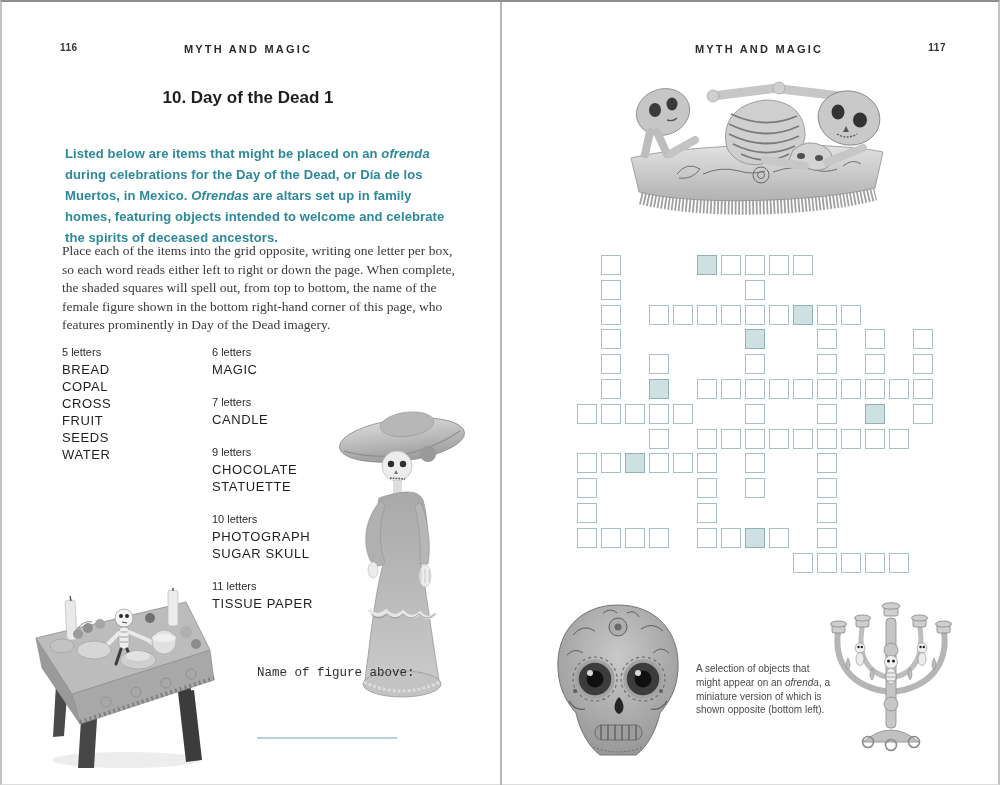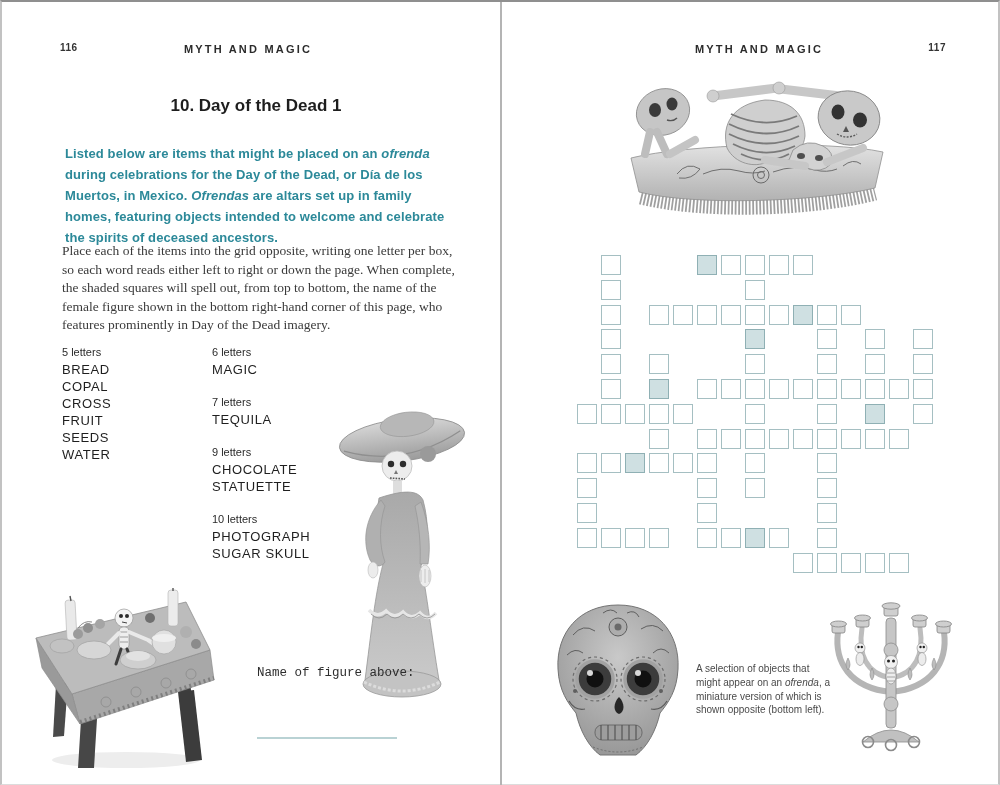--- a/index.html
+++ b/index.html
@@ -7,21 +7,21 @@
     width:1000px;height:785px;position:relative;background:#ffffff;
     font-family:"Liberation Sans", sans-serif;color:#222;overflow:hidden;
   }
   .spread{position:absolute;inset:0;
     border-top:2px solid #8f8f8f;border-left:2px solid #c2c2c2;
     border-right:2px solid #c2c2c2;border-bottom:1px solid #dcdcdc;box-sizing:border-box;}
   .divider{position:absolute;left:498px;top:0;width:2px;height:785px;background:#b4b4b4;}
   .abs{position:absolute;}
   .pagenum{font-size:10px;font-weight:bold;letter-spacing:.5px;color:#333;}
   .running-head{font-size:11px;font-weight:bold;letter-spacing:2.2px;color:#2b2b2b;text-align:center;}
-  .title{font-size:17px;font-weight:bold;color:#1e1e1e;text-align:center;margin:8px;}
+  .title{font-size:17px;font-weight:bold;color:#1e1e1e;text-align:center;margin:0;}
   .intro{font-size:13px;line-height:21px;font-weight:bold;letter-spacing:.1px;margin:3px;}
   .intro em{font-style:italic;}
   .instructions{font-family:"Liberation Serif", serif;font-size:13.5px;line-height:18.6px;color:#3a3a3a;margin:0;}
   .wordcol{font-size:13px;color:#1f1f1f;}
   .wgroup{margin-bottom:16px;}
   .wheading{font-size:11px;color:#2b2b2b;height:17px;line-height:17px;}
   .witem{height:17px;line-height:17px;letter-spacing:.6px;}
   .name-prompt{font-size:12.5px;color:#2e2e2e;}
   .answer-line{height:1.5px;}
   .caption{font-size:10px;line-height:13.8px;color:#4a4a4a;margin:0;}
@@ -56,31 +56,35 @@
           <div class="witem">WATER</div>
         </div>
       </div>
     <div class="abs wordcol" id="wordcol2" style="left:210px;top:342px;width:140px;">
         <div class="wgroup">
           <div class="wheading">6 letters</div>
           <div class="witem">MAGIC</div>
         </div>
         <div class="wgroup">
           <div class="wheading">7 letters</div>
-          <div class="witem">TEQUILA</div>
+          <div class="witem">CANDLE</div>
         </div>
         <div class="wgroup">
           <div class="wheading">9 letters</div>
           <div class="witem">CHOCOLATE</div>
           <div class="witem">STATUETTE</div>
         </div>
         <div class="wgroup">
           <div class="wheading">10 letters</div>
           <div class="witem">PHOTOGRAPH</div>
           <div class="witem">SUGAR SKULL</div>
+        </div>
+        <div class="wgroup">
+          <div class="wheading">11 letters</div>
+          <div class="witem">TISSUE PAPER</div>
         </div>
       </div>
 
     <svg class="abs" style="left:333px;top:392px;" width="134" height="315" viewBox="0 0 134 315">
       <defs>
         <linearGradient id="cg1" x1="0" y1="0" x2="0" y2="1">
           <stop offset="0" stop-color="#a9a9a9"></stop>
             <stop offset="1" stop-color="#c9c9c9"></stop>
         </linearGradient>
         <linearGradient id="cg2" x1="0" y1="0" x2="0" y2="1">

